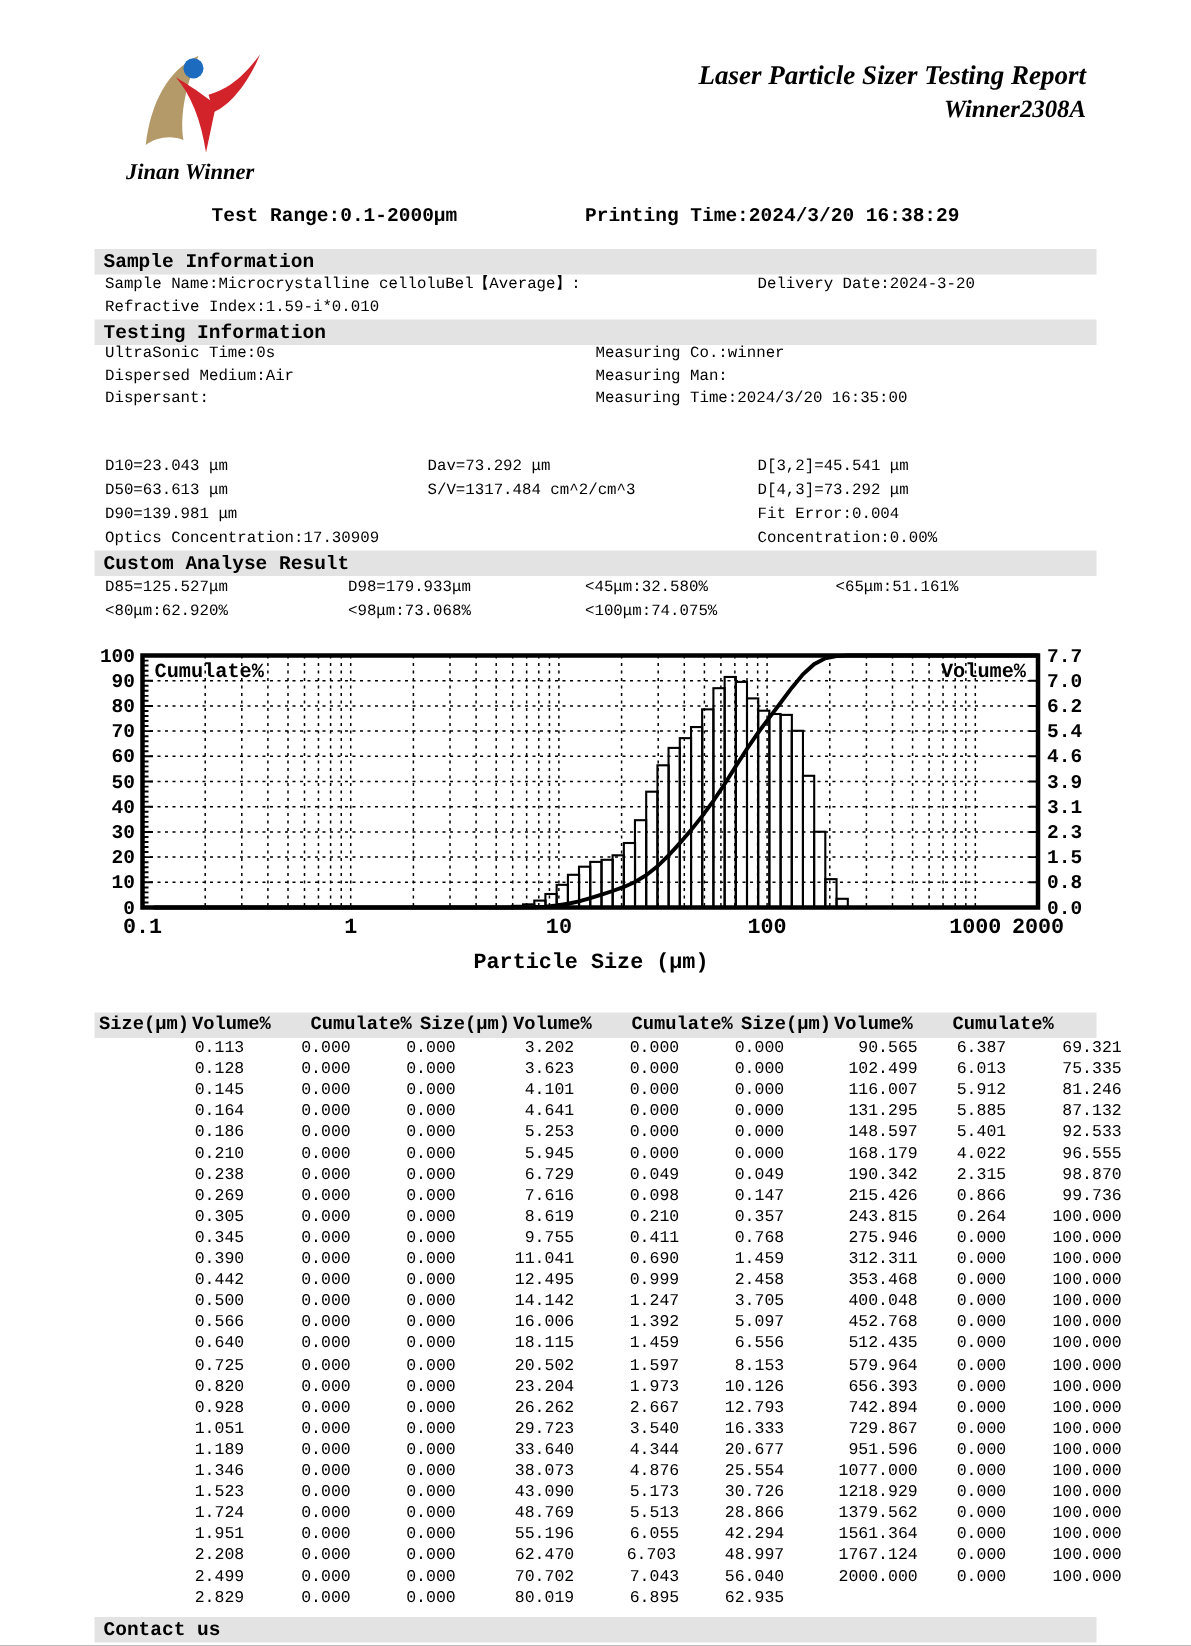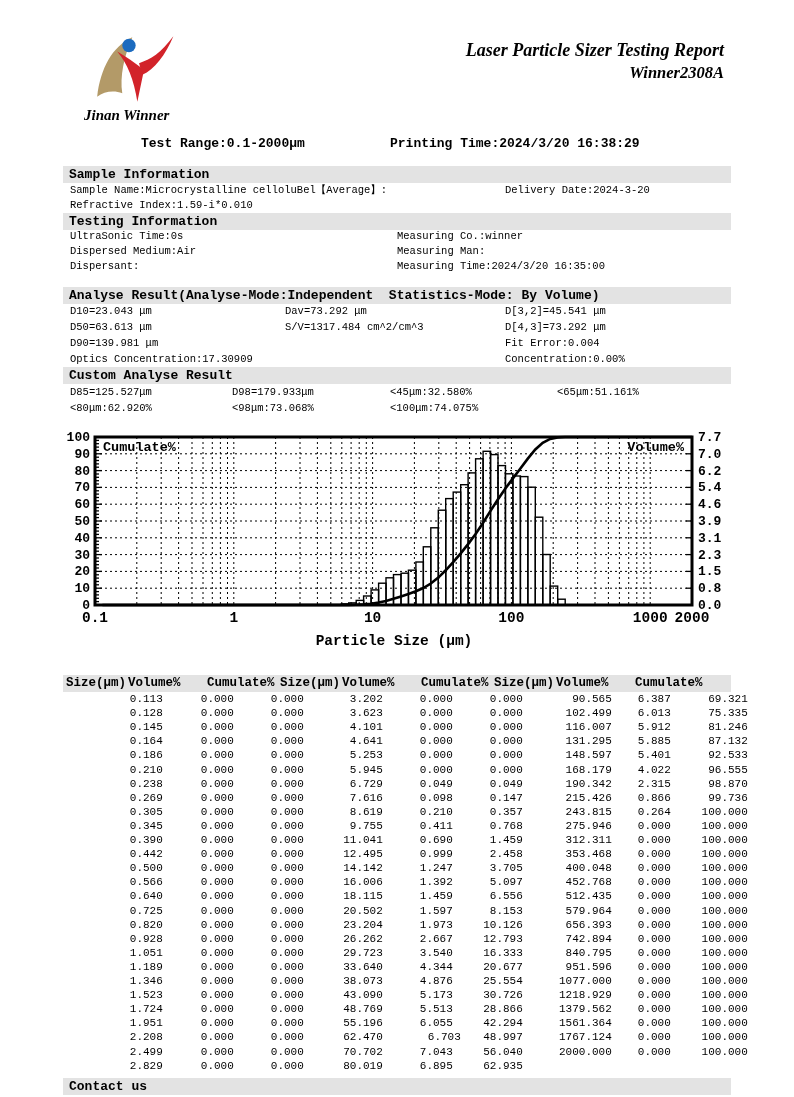--- a/index.html
+++ b/index.html
@@ -69,21 +69,20 @@
   <div class="ln" style="left:70px;top:199px;">Refractive Index:1.59-i*0.010</div>
 
   <div class="secbar" style="top:213px;">Testing Information</div>
   <div class="ln" style="left:70px;top:230px;">UltraSonic Time:0s</div>
   <div class="ln" style="left:397px;top:230px;">Measuring Co.:winner</div>
   <div class="ln" style="left:70px;top:245px;">Dispersed Medium:Air</div>
   <div class="ln" style="left:397px;top:245px;">Measuring Man:</div>
   <div class="ln" style="left:70px;top:260px;">Dispersant:</div>
   <div class="ln" style="left:397px;top:260px;">Measuring Time:2024/3/20 16:35:00</div>
 
-  <div class="secbar" style="top:287px;">Analyse Result(Analyse-Mode:Independent  Statistics-Mode: By Volume)</div>
   <div class="ln" style="left:70px;top:305px;">D10=23.043 μm</div>
   <div class="ln" style="left:285px;top:305px;">Dav=73.292 μm</div>
   <div class="ln" style="left:505px;top:305px;">D[3,2]=45.541 μm</div>
   <div class="ln" style="left:70px;top:321px;">D50=63.613 μm</div>
   <div class="ln" style="left:285px;top:321px;">S/V=1317.484 cm^2/cm^3</div>
   <div class="ln" style="left:505px;top:321px;">D[4,3]=73.292 μm</div>
   <div class="ln" style="left:70px;top:337px;">D90=139.981 μm</div>
   <div class="ln" style="left:505px;top:337px;">Fit Error:0.004</div>
   <div class="ln" style="left:70px;top:353px;">Optics Concentration:17.30909</div>
   <div class="ln" style="left:505px;top:353px;">Concentration:0.00%</div>
@@ -484,21 +483,21 @@
         <div class="tcell" style="left: 555px;">   0.000</div>
         <div class="tcell" style="left: 632px;"> 100.000</div>
       </div>
       <div class="trow" style="top: 253.8px;">
         <div class="tcell" style="left: 47px;">   1.051</div>
         <div class="tcell" style="left: 118px;">   0.000</div>
         <div class="tcell" style="left: 188px;">   0.000</div>
         <div class="tcell" style="left: 267px;">  29.723</div>
         <div class="tcell" style="left: 337px;">   3.540</div>
         <div class="tcell" style="left: 407px;">  16.333</div>
-        <div class="tcell" style="left: 496px;"> 840.795</div>
+        <div class="tcell" style="left: 496px;"> 729.867</div>
         <div class="tcell" style="left: 555px;">   0.000</div>
         <div class="tcell" style="left: 632px;"> 100.000</div>
       </div>
       <div class="trow" style="top: 267.9px;">
         <div class="tcell" style="left: 47px;">   1.189</div>
         <div class="tcell" style="left: 118px;">   0.000</div>
         <div class="tcell" style="left: 188px;">   0.000</div>
         <div class="tcell" style="left: 267px;">  33.640</div>
         <div class="tcell" style="left: 337px;">   4.344</div>
         <div class="tcell" style="left: 407px;">  20.677</div>
@@ -548,21 +547,21 @@
         <div class="tcell" style="left: 407px;">  42.294</div>
         <div class="tcell" style="left: 496px;">1561.364</div>
         <div class="tcell" style="left: 555px;">   0.000</div>
         <div class="tcell" style="left: 632px;"> 100.000</div>
       </div>
       <div class="trow" style="top: 338.4px;">
         <div class="tcell" style="left: 47px;">   2.208</div>
         <div class="tcell" style="left: 118px;">   0.000</div>
         <div class="tcell" style="left: 188px;">   0.000</div>
         <div class="tcell" style="left: 267px;">  62.470</div>
-        <div class="tcell" style="left: 345px;">   6.703</div>
+        <div class="tcell" style="left: 335px;">   6.703</div>
         <div class="tcell" style="left: 407px;">  48.997</div>
         <div class="tcell" style="left: 496px;">1767.124</div>
         <div class="tcell" style="left: 555px;">   0.000</div>
         <div class="tcell" style="left: 632px;"> 100.000</div>
       </div>
       <div class="trow" style="top: 352.5px;">
         <div class="tcell" style="left: 47px;">   2.499</div>
         <div class="tcell" style="left: 118px;">   0.000</div>
         <div class="tcell" style="left: 188px;">   0.000</div>
         <div class="tcell" style="left: 267px;">  70.702</div>

